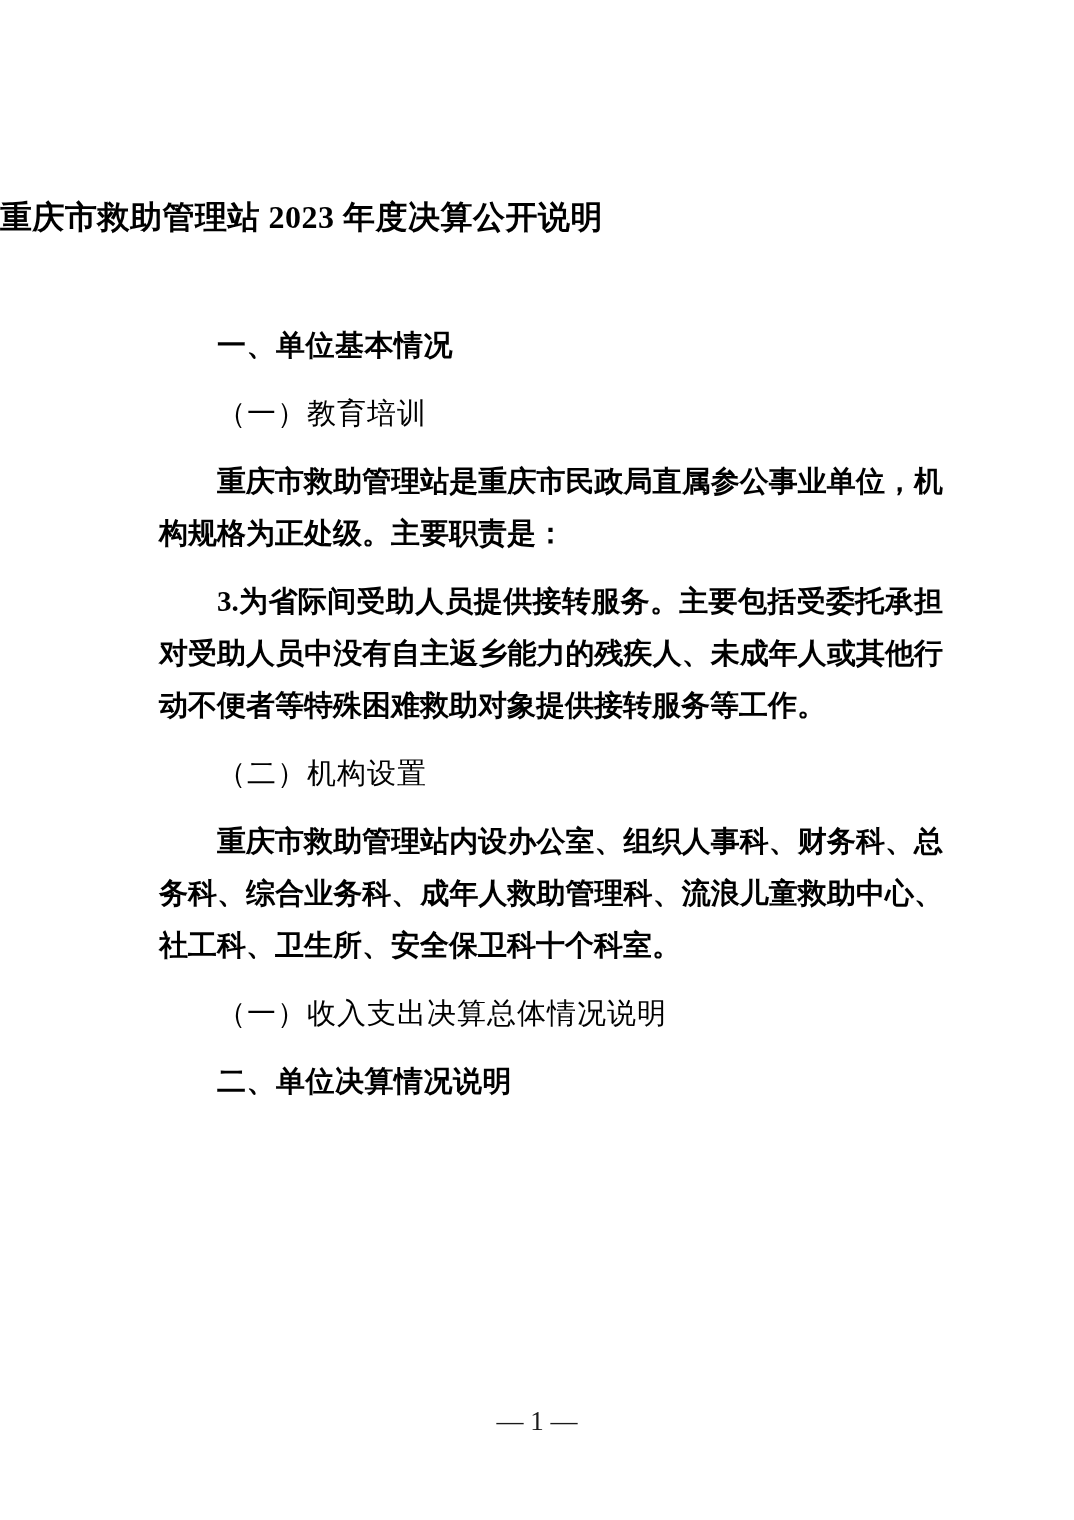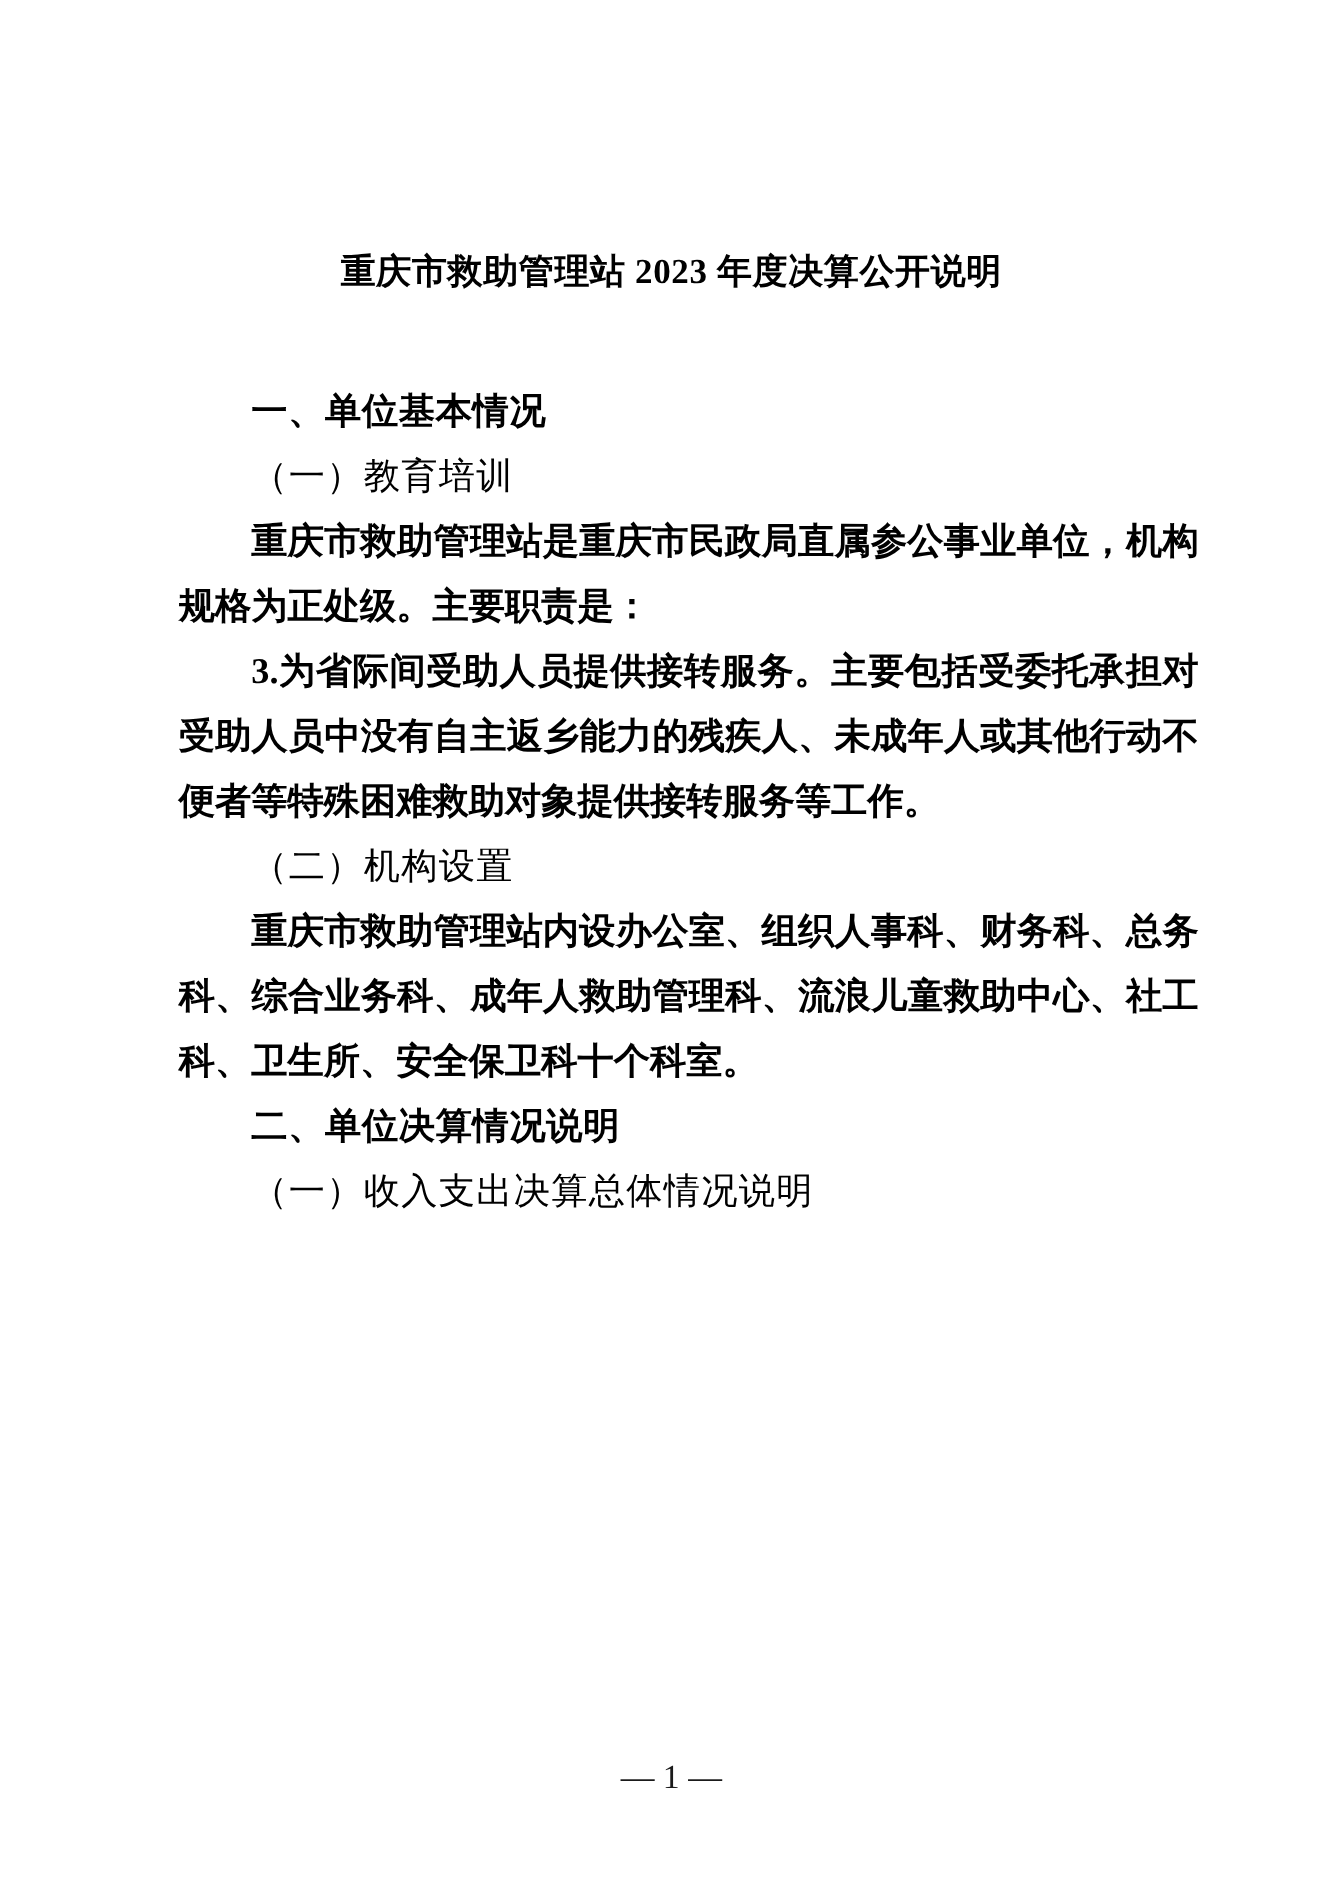--- a/index.html
+++ b/index.html
@@ -15,40 +15,39 @@
     color: #000000;
     overflow: hidden;
   }
   .doc-title {
     margin: 0;
     padding: 0;
     position: absolute;
     top: 190px;
     left: 0;
     width: 1074px;
-    text-align: center;
     font-family: "Liberation Serif", "DejaVu Serif", serif;
-    font-size: 28px;
+    font-size: 32px;
     line-height: 55px;
     font-weight: bold;
     letter-spacing: 0.5px;
     white-space: nowrap;
   }
   .body-stack {
     position: absolute;
     top: 303px;
     left: 143px;
     width: 816px;
     font-size: 29px;
     line-height: 52px;
     text-align: justify;
     text-justify: inter-ideograph;
   }
   .block {
-    margin: 0;
+    margin: 16px;
     padding: 0;
     text-indent: 2em;
   }
   .h1 {
     font-family: "Liberation Sans", "DejaVu Sans", sans-serif;
     font-weight: bold;
     letter-spacing: 0.5px;
   }
   .h2 {
     font-family: "Liberation Serif", "DejaVu Serif", serif;
@@ -88,21 +87,21 @@
 
 
 
     <div class="block p">3.为省际间受助人员提供接转服务。主要包括受委托承担对受助人员中没有自主返乡能力的残疾人、未成年人或其他行动不便者等特殊困难救助对象提供接转服务等工作。</div>
 
 
     <div class="block h2">（二）机构设置</div>
 
     <div class="block p">重庆市救助管理站内设办公室、组织人事科、财务科、总务科、综合业务科、成年人救助管理科、流浪儿童救助中心、社工科、卫生所、安全保卫科十个科室。</div>
 
+    <div class="block h2">（一）收入支出决算总体情况说明</div>
+
     <div class="block h1">二、单位决算情况说明</div>
-
-    <div class="block h2">（一）收入支出决算总体情况说明</div>
 
   </div>
 
   <div class="page-footer">— 1 —</div>
 
 </div>
 
 </body></html>

